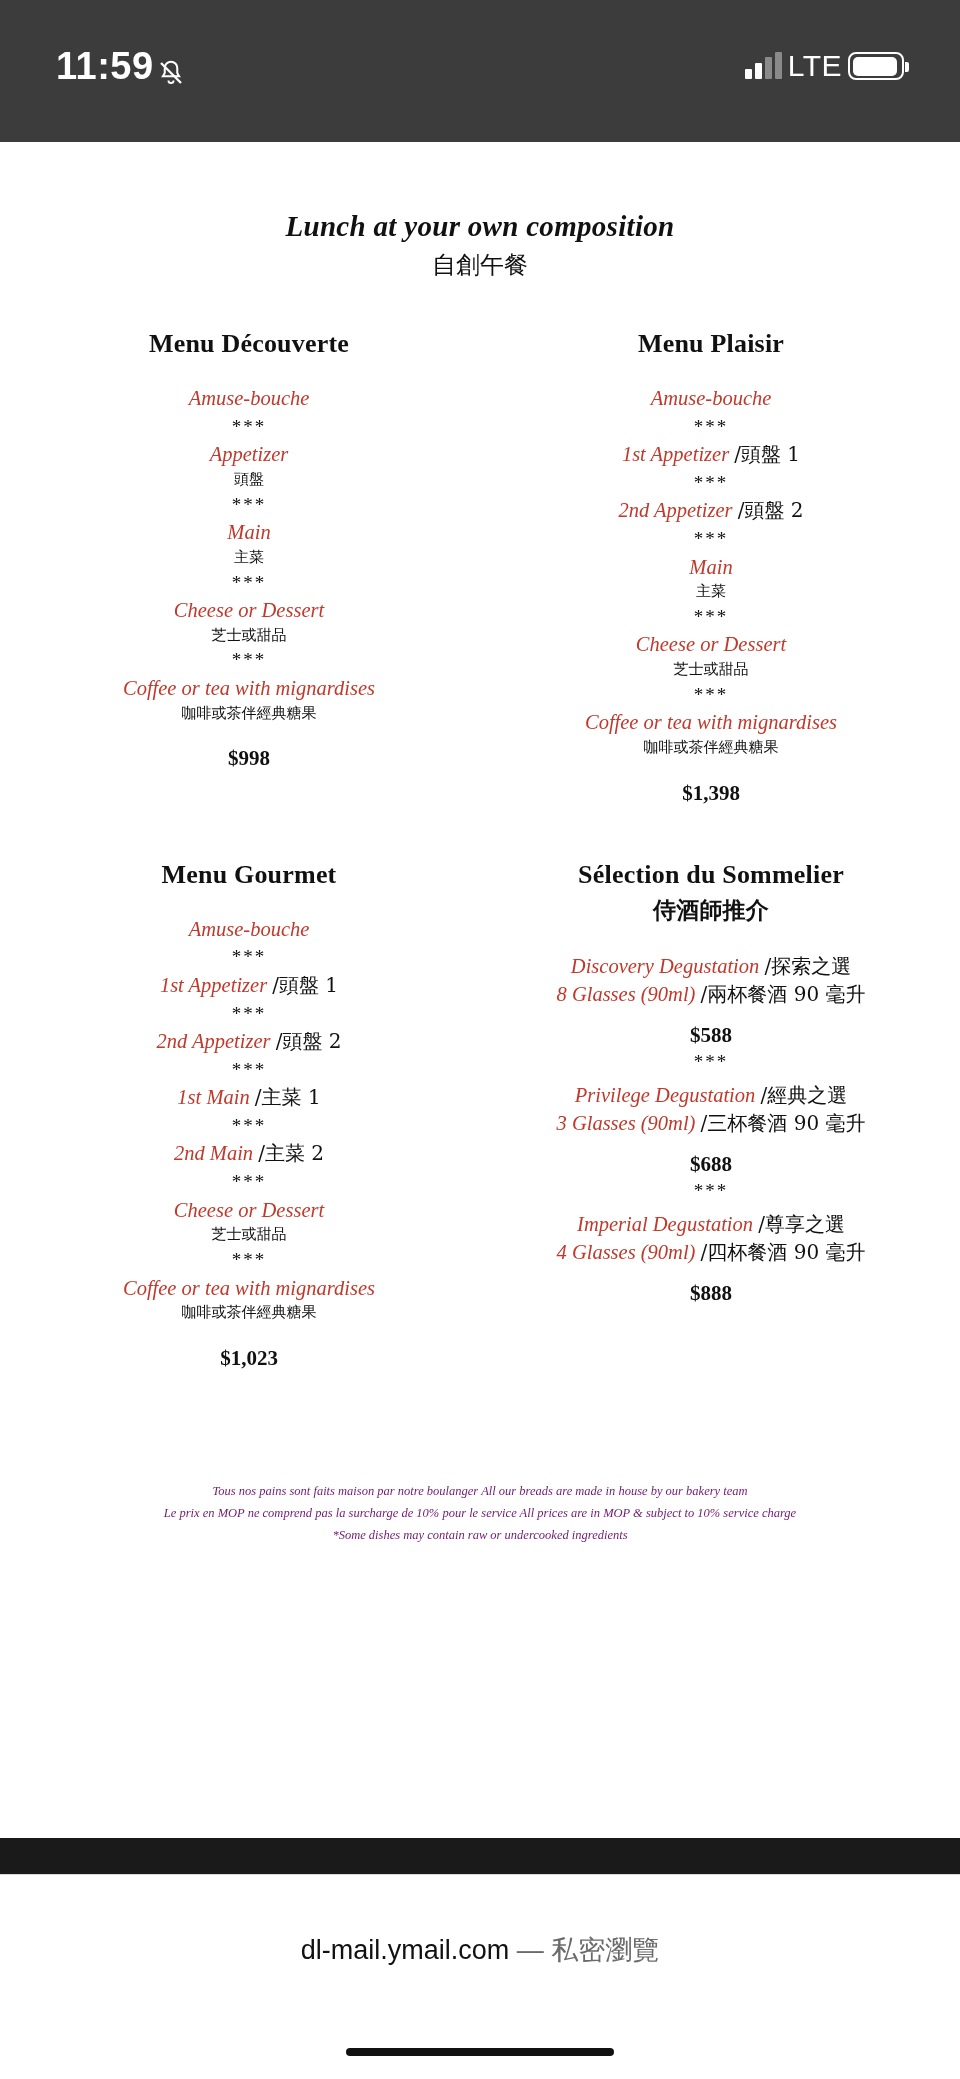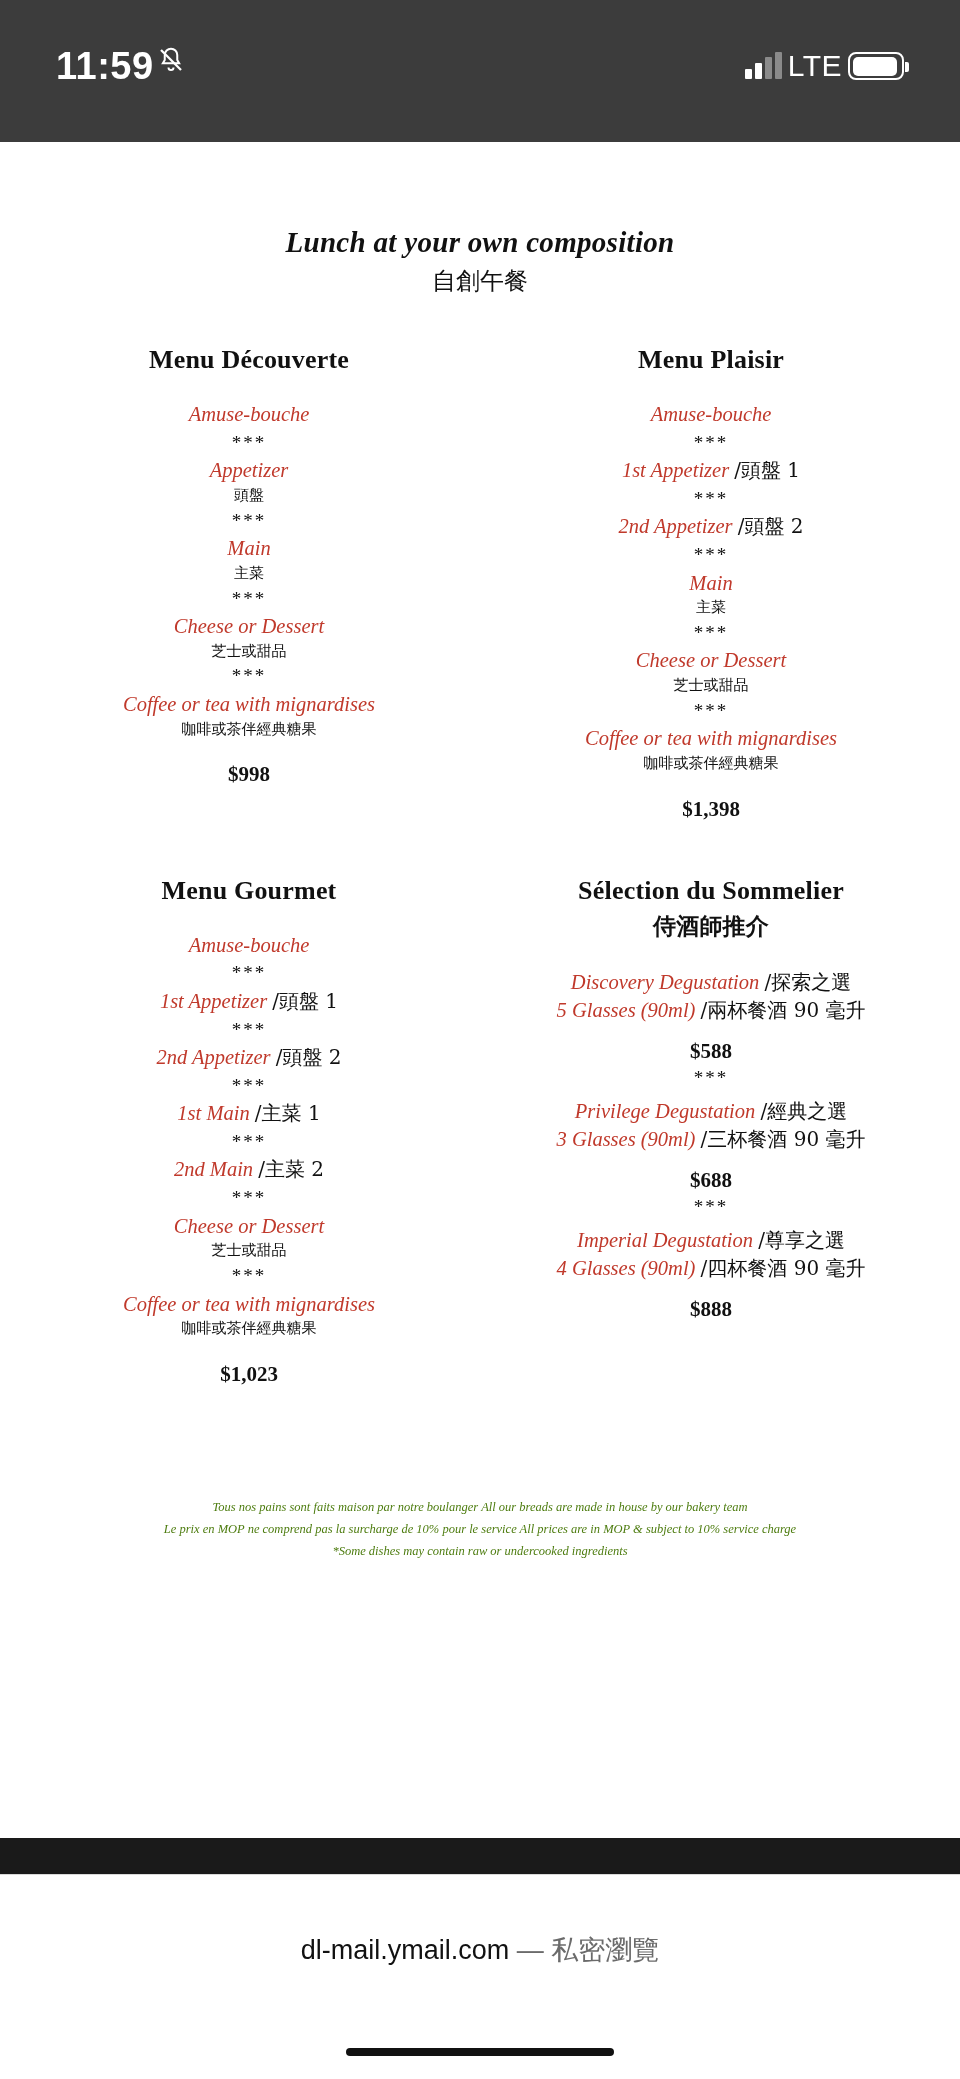--- a/index.html
+++ b/index.html
@@ -28,21 +28,21 @@
     color: #ffffff;
     display: flex;
     align-items: center;
     justify-content: space-between;
     padding: 0 56px 10px 56px;
     box-sizing: border-box;
     font-family: "Liberation Sans", sans-serif;
   }
   .status-left {
     display: flex;
-    align-items: flex-start;
+    align-items: flex-end;
     gap: 2px;
   }
   .clock {
     font-size: 38px;
     font-weight: 600;
     letter-spacing: 0.5px;
   }
   .bell-muted {
     display: inline-block;
     position: relative;
@@ -99,21 +99,21 @@
     top: 2.5px;
     bottom: 2.5px;
     width: 44px;
     background: #ffffff;
     border-radius: 5px;
   }
   
   .page {
     flex: 1;
     background: #ffffff;
-    padding: 16px 22px;
+    padding: 0 22px;
     box-sizing: border-box;
     position: relative;
   }
   .doc-title {
     text-align: center;
     margin-top: 68px;
   }
   .doc-title .en {
     font-style: italic;
     font-weight: bold;
@@ -206,21 +206,21 @@
     font-size: 20px;
   }
   .somm-item .price {
     margin-top: 14px;
   }
   .row2 { margin-top: 54px; }
   .footnotes {
     margin-top: 110px;
     text-align: center;
     font-style: italic;
-    color: #4d7c0f;
+    color: #701a75;
     font-size: 12.5px;
     line-height: 1.75;
   }
   
   .bottombar {
     height: 150px;
     background: #ffffff;
     border-top: 1px solid #d8d8d8;
     display: flex;
     align-items: center;
@@ -396,21 +396,21 @@
 
       <div class="menu-col">
         <div class="menu-head">
           <span>Sélection du Sommelier</span>
           <span class="zh-sub">侍酒師推介</span>
         </div>
         <div class="course-list">
 
           <div class="somm-item">
             <div class="l1"><span>Discovery Degustation</span> <span class="zh">/探索之選</span></div>
-            <div class="l2"><span>5 Glasses (90ml)</span> <span class="zh">/兩杯餐酒 90 毫升</span></div>
+            <div class="l2"><span>8 Glasses (90ml)</span> <span class="zh">/兩杯餐酒 90 毫升</span></div>
             <div class="price">$588</div>
           </div>
           <div class="sep">***</div>
 
           <div class="somm-item">
             <div class="l1"><span>Privilege Degustation</span> <span class="zh">/經典之選</span></div>
             <div class="l2"><span>3 Glasses (90ml)</span> <span class="zh">/三杯餐酒 90 毫升</span></div>
             <div class="price">$688</div>
           </div>
           <div class="sep">***</div>

